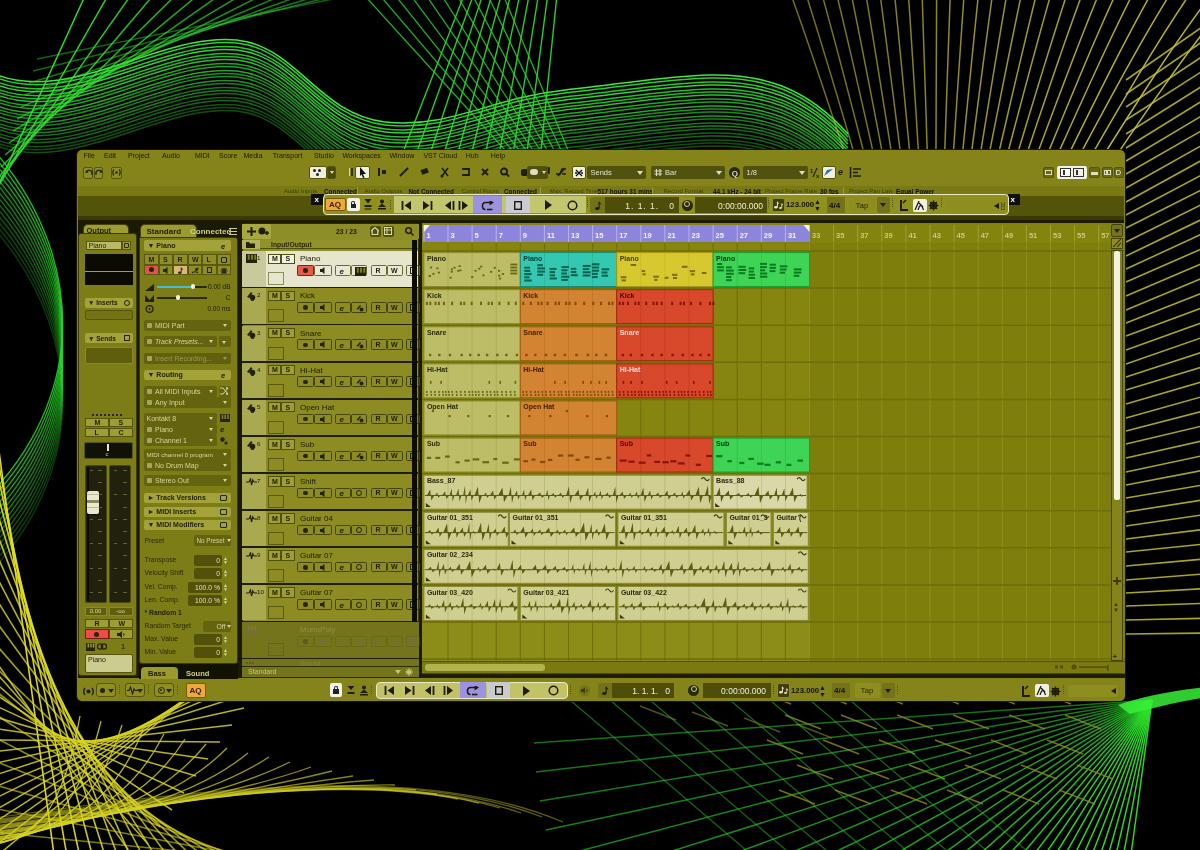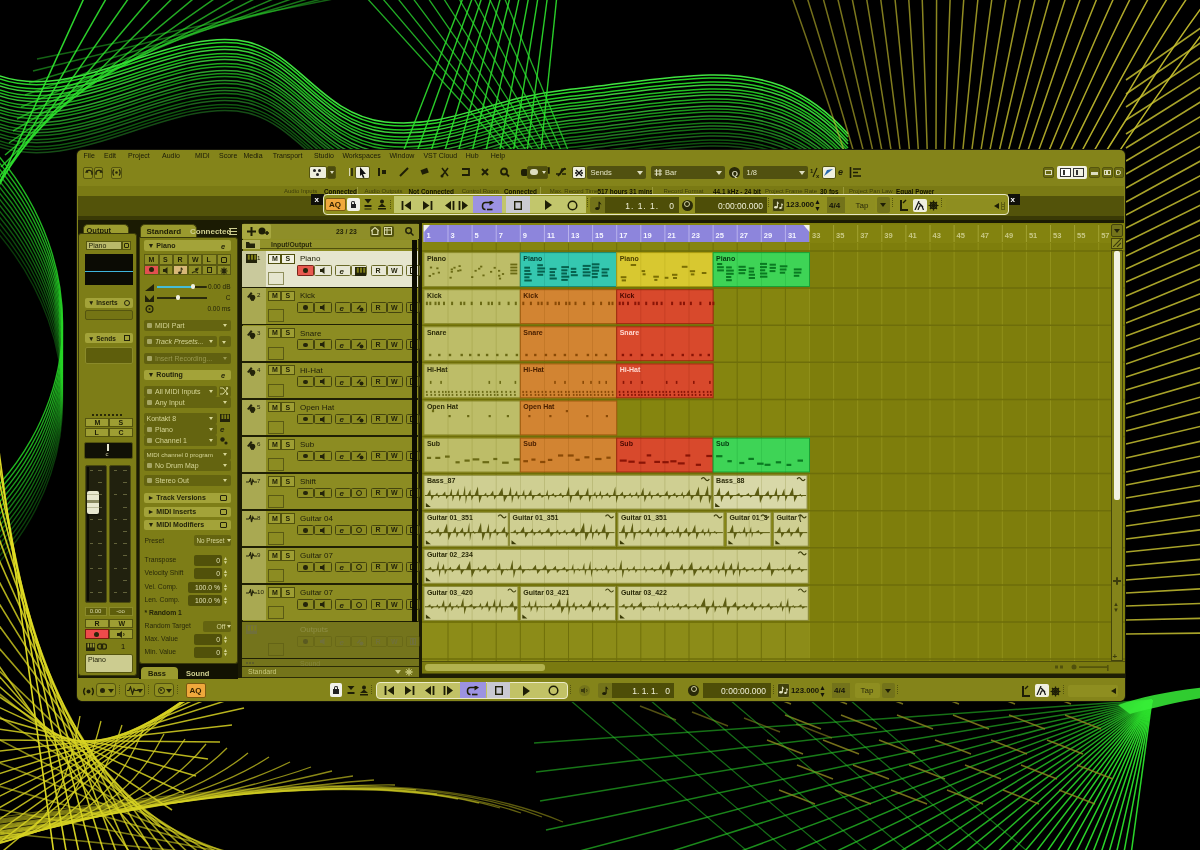--- a/index.html
+++ b/index.html
@@ -1174,21 +1174,21 @@
 <div style="left:267.5px;top:606.2px;width:16.5px;height:13px;border:1px solid #44440e;opacity:0.7;"></div>
 <div style="left:242px;top:622.3px;width:176.5px;height:35.3px;background:#74741c;"></div>
 <div style="left:242px;top:622.3px;width:24px;height:35.3px;background:#74741c;"></div>
 <div style="left:242px;top:657.6px;width:176.5px;height:1.8px;background:#1f1f04;"></div>
 <svg width="11" height="9" style="left:245.5px;top:625.3px">
     <rect x="0" y="0" width="11" height="9" fill="#70703a"></rect>
     <rect x="1.8" y="0.7" width="2" height="5" fill="#7d7d17"></rect>
     <rect x="5" y="0.7" width="2" height="5" fill="#7d7d17"></rect>
     <rect x="8.2" y="0.7" width="2" height="5" fill="#7d7d17"></rect>
   </svg>
-<div style="left:300px;top:625.3px;width:70px;height:8.5px;font-size:8px;color:#8f8f46;">Outputs</div>
+<div style="left:300px;top:625.3px;width:70px;height:8.5px;font-size:8px;color:#8f8f46;">MonoPoly</div>
 <div style="left:296.5px;top:636.1px;width:17.5px;height:10.5px;background:transparent;border:1px solid #5e5e14;border-radius:1.5px;opacity:0.45;"></div>
 <div style="left:303px;top:639.3px;width:4.5px;height:4.5px;background:#5a5a20;border-radius:50%;"></div>
 <div style="left:314px;top:636.1px;width:17.5px;height:10.5px;background:transparent;border:1px solid #5e5e14;border-radius:1.5px;opacity:0.45;"></div>
 <svg width="7" height="7" style="left:319.5px;top:638.1px">
     <path d="M0 2 L2 2 L4.5 0 L4.5 7 L2 5 L0 5 Z" fill="#70703a"></path>
   </svg>
 <div style="left:335px;top:636.1px;width:16px;height:10.5px;background:transparent;border:1px solid #5e5e14;border-radius:1.5px;opacity:0.45;"></div>
 <div style="left:339.5px;top:637.6px;width:8px;height:8px;font-size:8px;font-style:italic;font-weight:bold;color:#70703a;">e</div>
 <div style="left:351px;top:636.1px;width:16px;height:10.5px;background:transparent;border:1px solid #5e5e14;border-radius:1.5px;opacity:0.45;"></div>
 <svg width="8" height="8" style="left:355.5px;top:637.6px">

